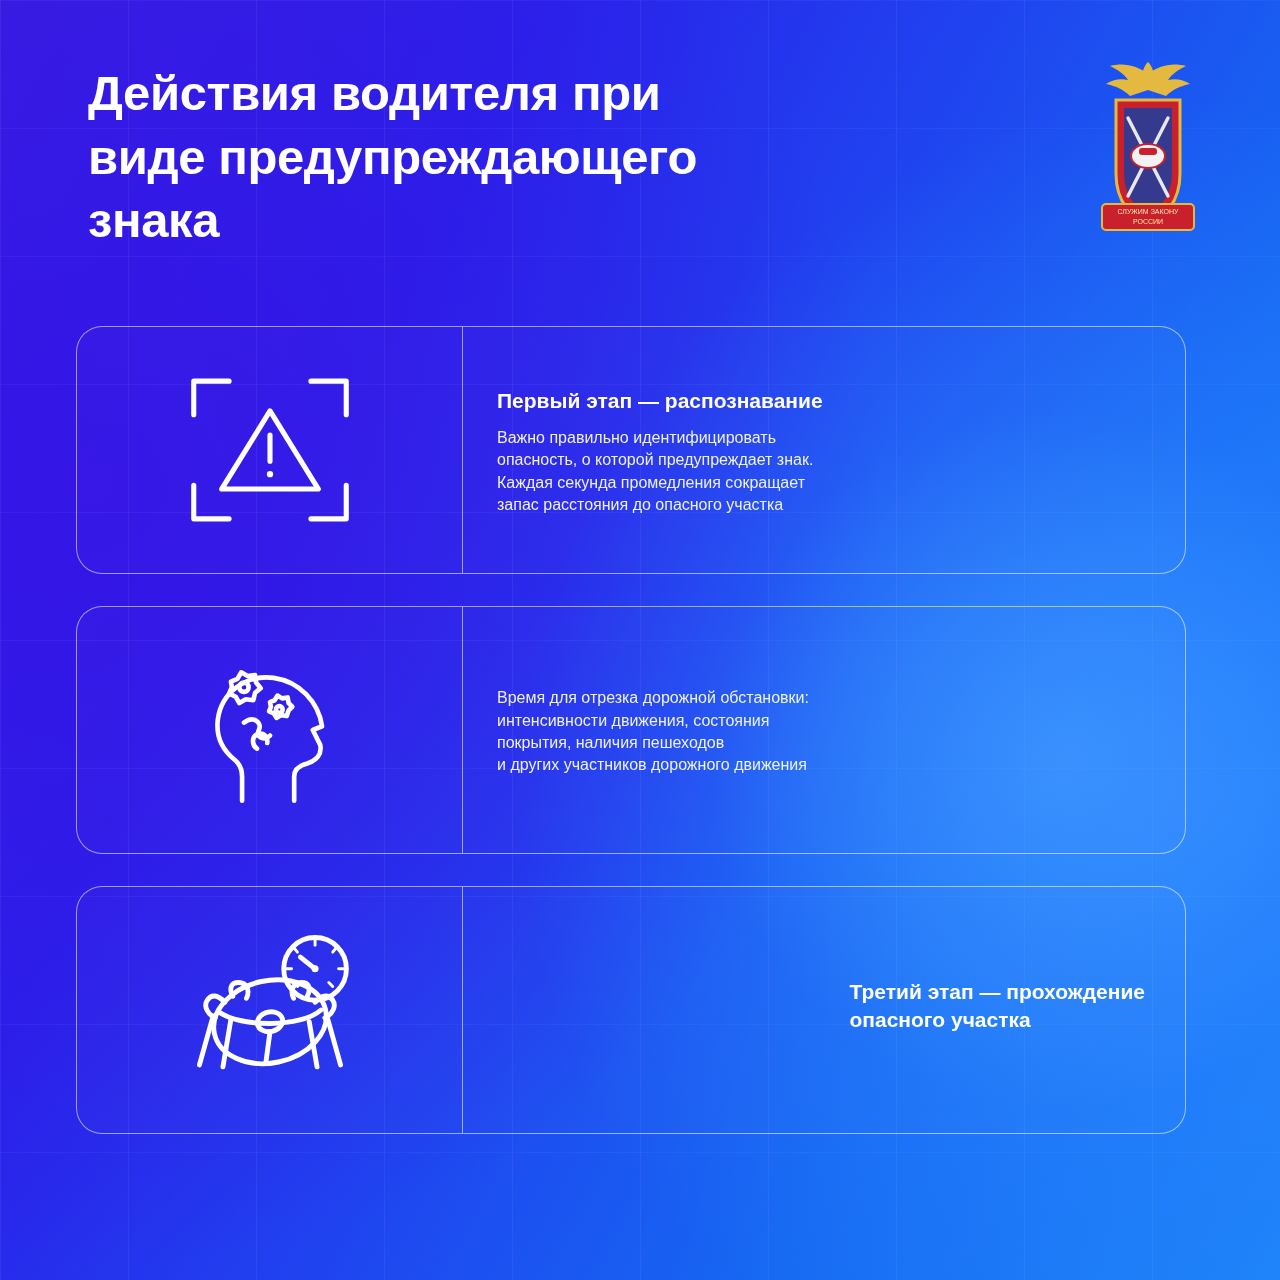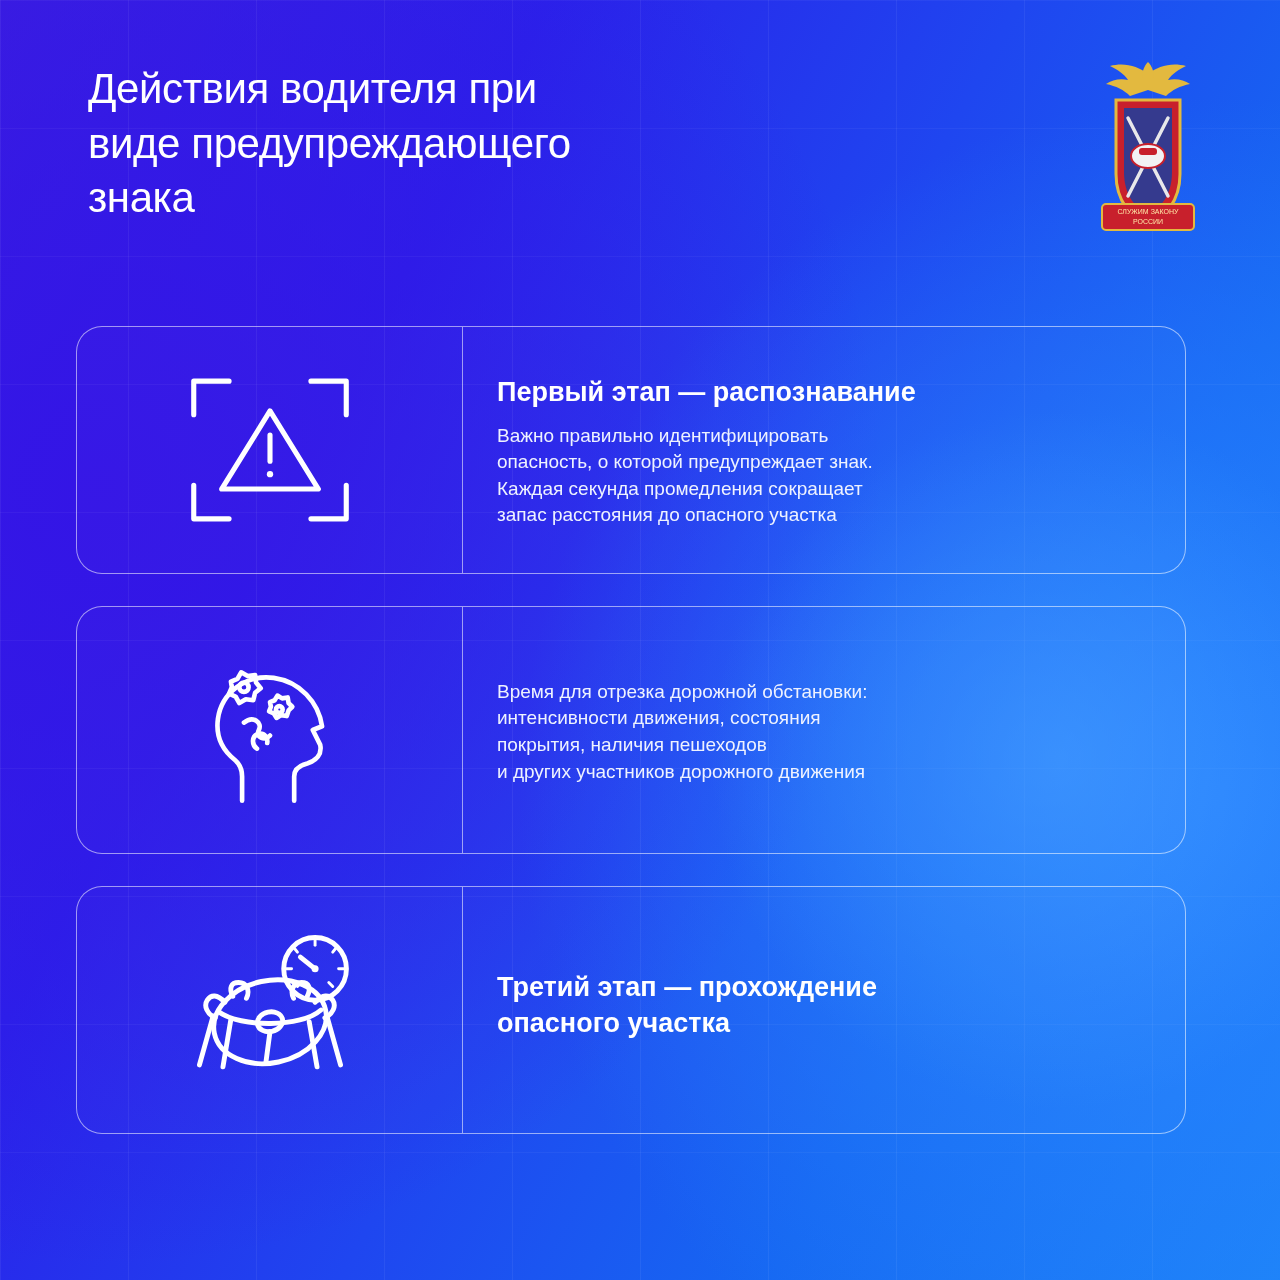--- a/index.html
+++ b/index.html
@@ -48,23 +48,23 @@
   
   .header {
     position: absolute;
     left: 88px;
     top: 62px;
     width: 950px;
   }
 
   .title {
     color: #ffffff;
-    font-size: 42px;
+    font-size: 49px;
     line-height: 1.30;
-    font-weight: normal;
+    font-weight: bold;
     letter-spacing: -0.4px;
     white-space: pre-line;
   }
 
   .emblem {
     position: absolute;
     right: 78px;
     top: 56px;
     width: 108px;
     height: 190px;
@@ -99,34 +99,34 @@
   }
 
   .card-body {
     flex: 1 1 auto;
     padding: 34px 40px 30px 34px;
     display: flex;
     flex-direction: column;
     justify-content: center;
   }
 
-  .card-3 .card-body { justify-content: center; }
+  .card-3 .card-body { justify-content: center; align-items: flex-end; }
 
   .card-title {
     color: #ffffff;
-    font-size: 27px;
+    font-size: 21px;
     font-weight: bold;
     line-height: 1.32;
     margin-bottom: 12px;
     white-space: pre-line;
   }
 
   .card-text {
     color: #eef2ff;
-    font-size: 19px;
+    font-size: 16px;
     line-height: 1.40;
     white-space: pre-line;
     font-weight: normal;
   }
 
   svg { display: block; }
 </style>
 </head>
 <body>
 

